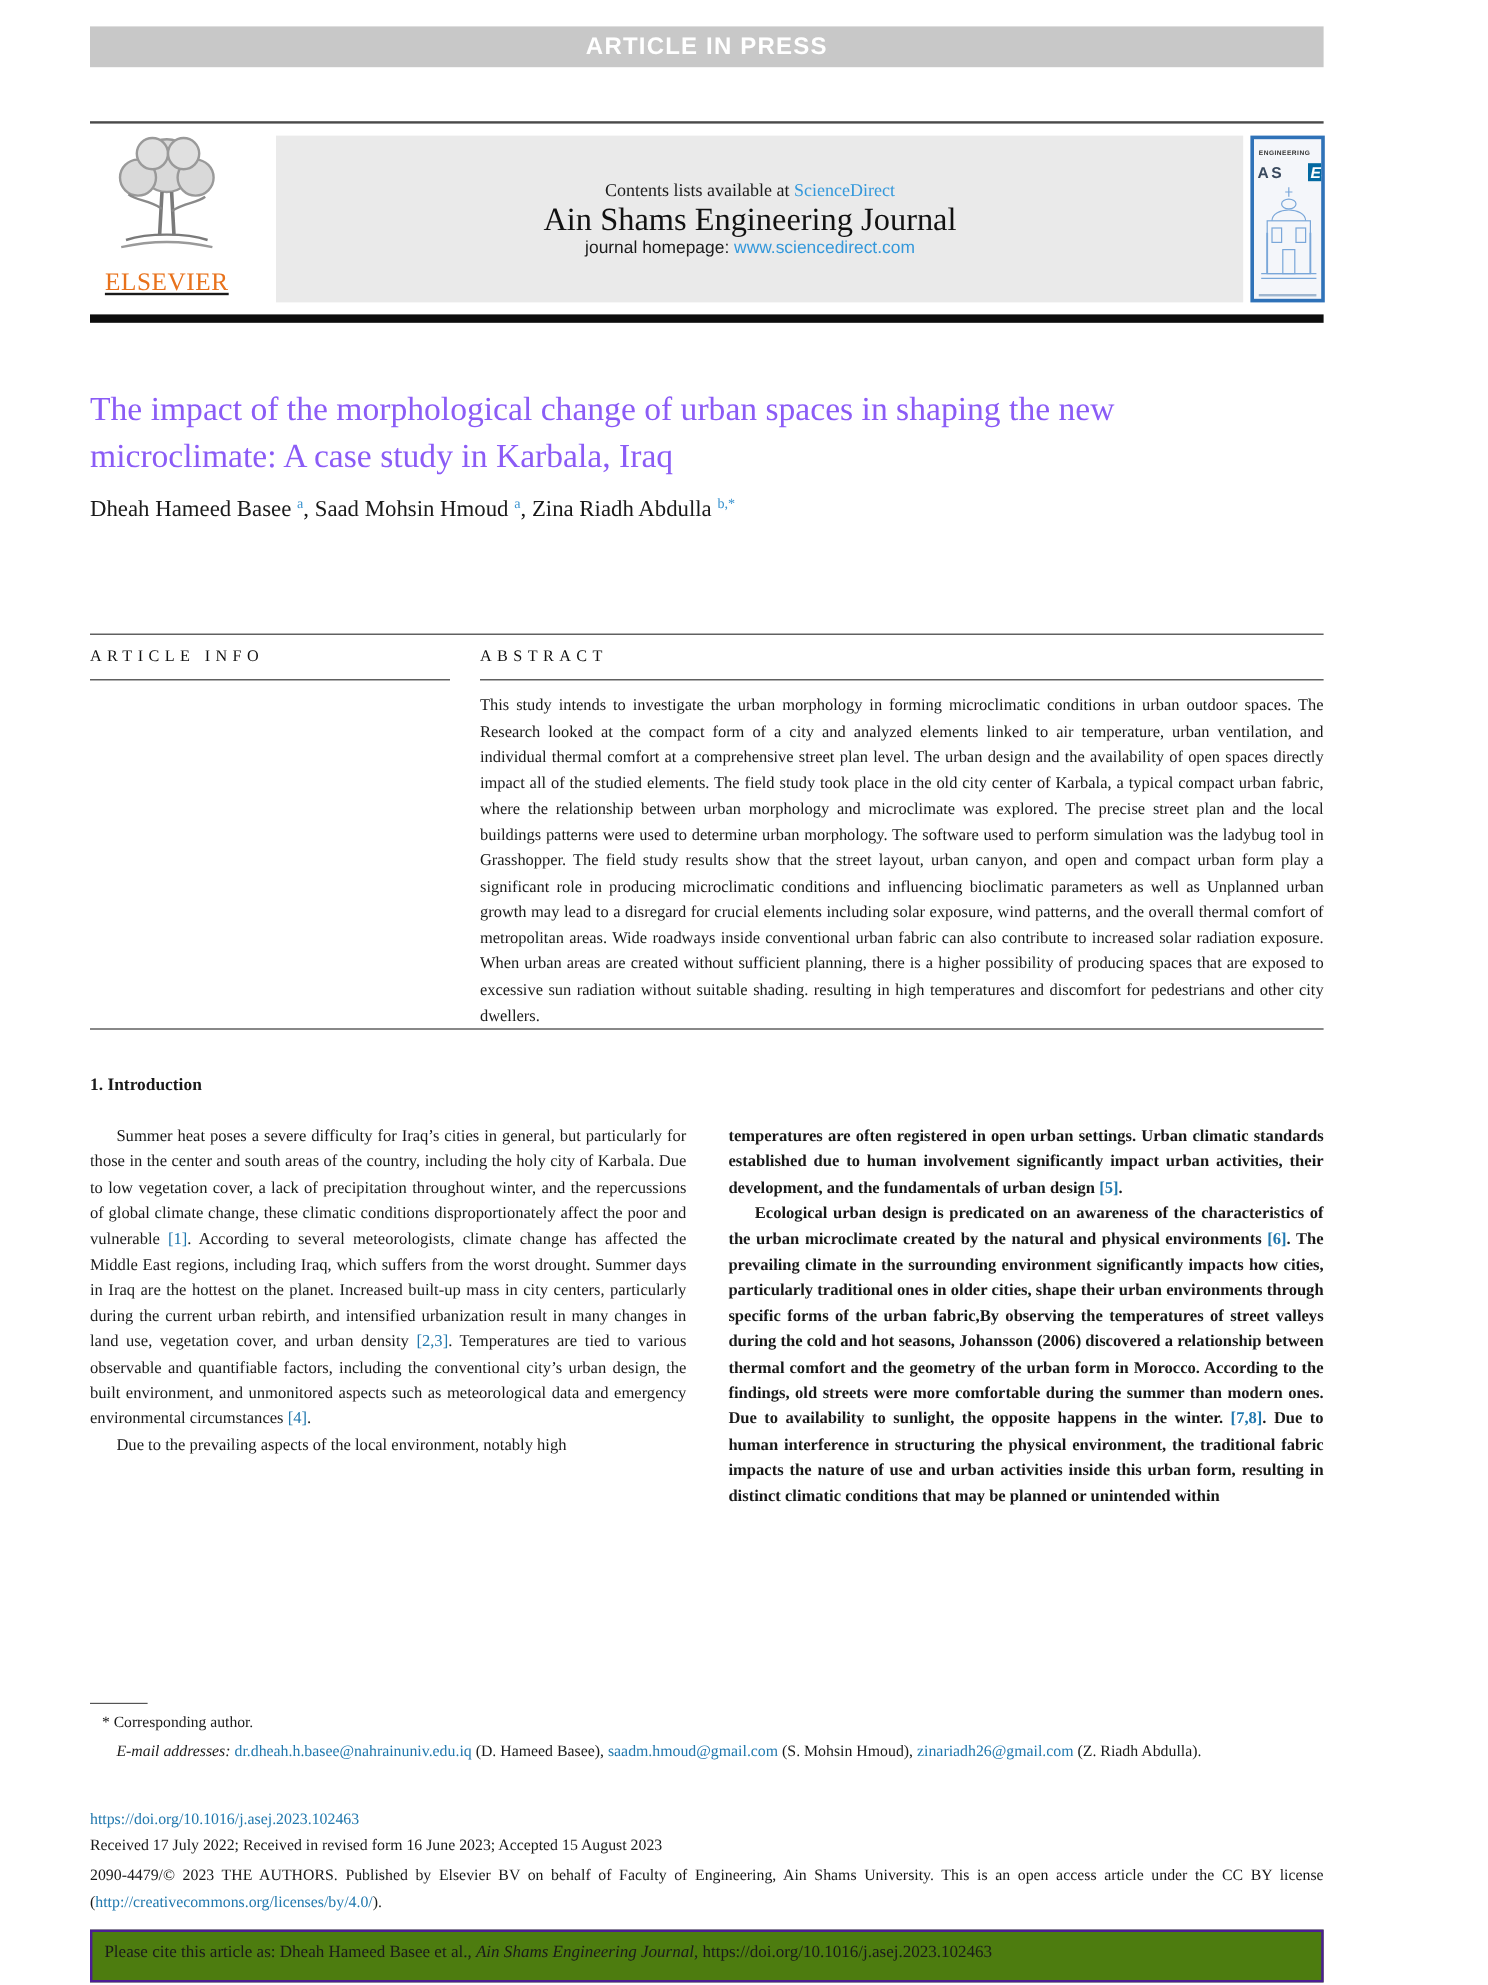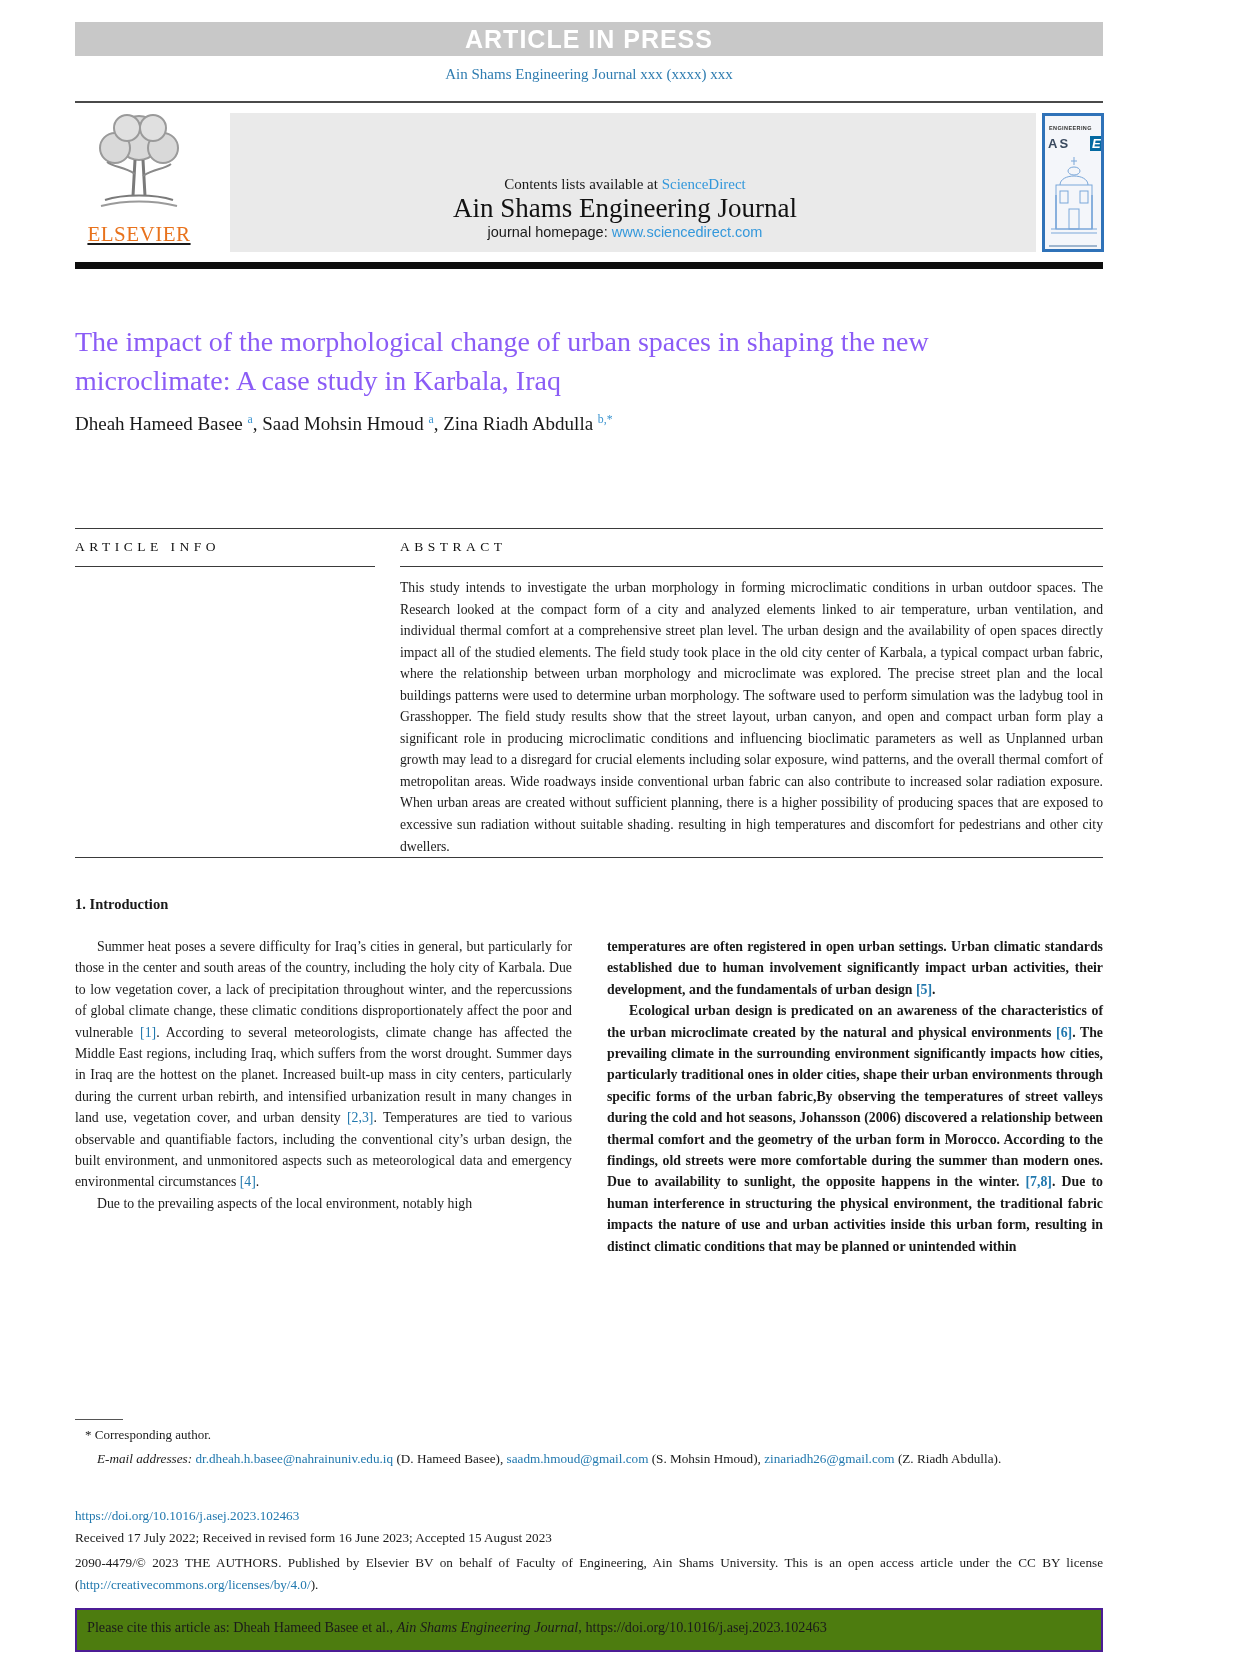--- a/index.html
+++ b/index.html
@@ -12,30 +12,30 @@
   .link { color:#2178ae; }
   .link-light { color:#3498db; }
   .it { font-style:italic; }
   .sup { vertical-align:super; font-size:0.62em; }
   .sup.link { color:#3a93cf; }
 
   
   .banner { left:75px; top:22px; width:1028px; height:34px; background:#c8c8c8;
             display:flex; align-items:center; justify-content:center; }
   .banner-text { font-family:"Liberation Sans",sans-serif; font-weight:bold;
-                 font-size:25px; color:#ffffff; letter-spacing:1px; }
+                 font-size:20px; color:#ffffff; letter-spacing:1px; }
   .running-head { left:75px; top:66px; width:1028px; text-align:center;
                   font-size:15px; color:#2e7cb0; }
   .rule-top { left:75px; top:101px; width:1028px; height:2px; background:#4a4a4a; }
 
   
   .elsevier-block { left:78px; top:104px; width:122px; text-align:center;text-decoration:underline; }
   .elsevier-name { font-size:21px; color:#e8721c; letter-spacing:0.5px; margin-top:2px; }
   .graybox { left:230px; top:113px; width:806px; height:139px; background:#eaeaea;
-             display:flex; flex-direction:column; justify-content:flex-end;
+             display:flex; flex-direction:column; justify-content:center;
              text-align:center; padding:13px 16px 12px 0; box-sizing:border-box; }
   .contents-line { font-size:15px; }
   .journal-name { font-size:27px; color:#111; }
   .homepage-line { font-family:"Liberation Sans",sans-serif; font-size:14.5px; }
   .cover { left:1042px; top:113px; width:62px; height:139px; background:#2f72b8;
            padding:3px; box-sizing:border-box; }
   .cover-inner { background:#f4f6fa; width:100%; height:100%; position:relative;
                  font-family:"Liberation Sans",sans-serif; overflow:hidden; }
   .cover-series { position:absolute; top:9px; left:4px; font-size:5.5px; font-weight:bold;
                   color:#333; letter-spacing:0.4px; }
@@ -90,21 +90,20 @@
              font-size:14.2px; }
 </style>
 </head>
 <body>
 
 <div class="page">
 
   <div class="abs banner">
     <span class="banner-text">ARTICLE IN PRESS</span>
   </div>
-  <div class="abs running-head">Ain Shams Engineering Journal xxx (xxxx) xxx</div>
   <div class="abs rule-top"></div>
 
   <div class="abs elsevier-block">
     <span>
       <svg width="112" height="112" viewBox="0 0 112 112">
         <g fill="none" stroke="#8a8a8a" stroke-width="2">
           <circle cx="56" cy="34" r="22" fill="#d9d9d9" stroke="#9a9a9a"></circle>
           <circle cx="32" cy="44" r="15" fill="#d9d9d9" stroke="#9a9a9a"></circle>
           <circle cx="80" cy="44" r="15" fill="#d9d9d9" stroke="#9a9a9a"></circle>
           <circle cx="44" cy="24" r="13" fill="#e0e0e0" stroke="#9a9a9a"></circle>

